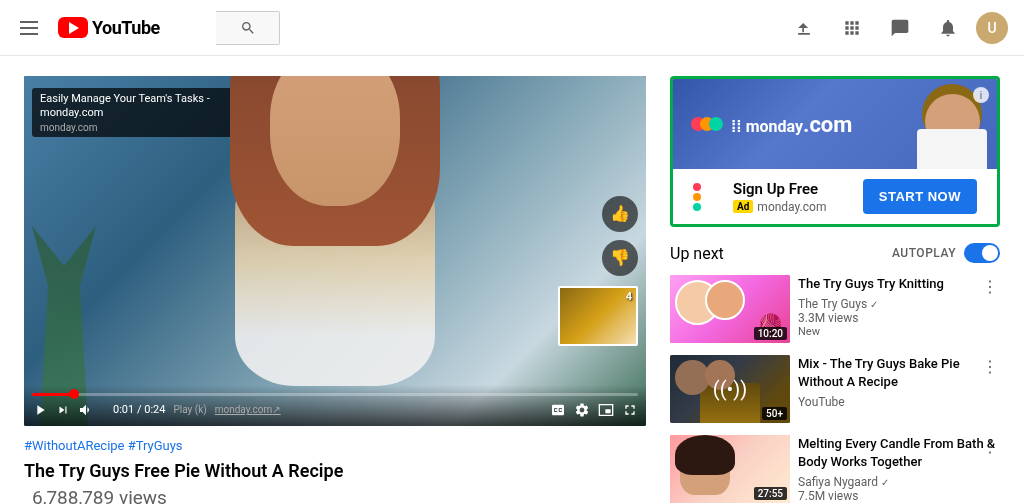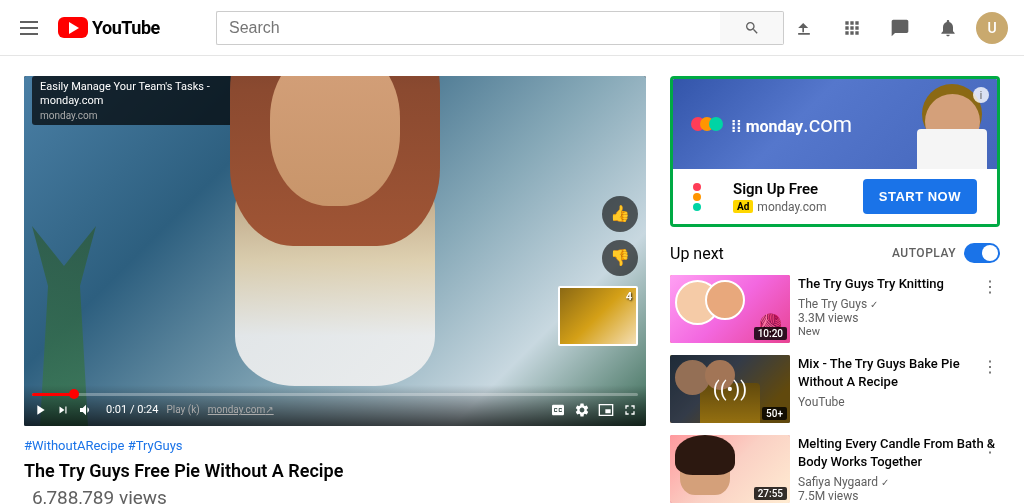--- a/index.html
+++ b/index.html
@@ -267,21 +267,21 @@
       align-items: center;
       justify-content: center;
       color: #fff;
       font-size: 16px;
       cursor: pointer;
     }
 
     
     .ad-overlay {
       position: absolute;
-      top: 0;
+      top: 12px;
       left: 8px;
       background: rgba(0,0,0,0.7);
       color: #fff;
       border-radius: 3px;
       padding: 4px 8px;
       font-size: 11px;
       display: flex;
       flex-direction: column;
       gap: 1px;
       max-width: 240px;
@@ -330,21 +330,21 @@
       cursor: pointer;
       font-size: 14px;
       display: flex;
       align-items: flex-start;
       justify-content: center;
       color: #fff;
     }
     .time-display {
       font-size: 11px;
       color: #fff;
-      margin-left: 4px;
+      margin-left: 11px;
     }
     .controls-right {
       margin-left: auto;
       display: flex;
       align-items: center;
       gap: 8px;
     }
 
     
     .video-tags {
@@ -399,21 +399,21 @@
       display: flex;
       align-items: center;
       justify-content: center;
     }
     .monday-text-ad {
       color: #fff;
       font-size: 22px;
       font-weight: 700;
     }
     .monday-text-ad span {
-      font-weight: 400;
+      font-weight: 700;
     }
     .ad-info-row {
       display: flex;
       align-items: center;
       padding: 10px 20px;
       background: #fff;
       gap: 10px;
     }
     .monday-small-icon {
       width: 30px;
@@ -655,21 +655,20 @@
     </div>
     <div class="youtube-logo">
       <div class="yt-icon">
         <div class="yt-play"></div>
       </div>
       <span class="yt-text">YouTube</span>
     </div>
   </div>
 
   <div class="search-container">
-    <input class="search-input" type="text" placeholder="Search" style="">
     <button class="search-btn">
       <svg class="search-icon-svg" viewBox="0 0 24 24">
         <path d="M15.5 14h-.79l-.28-.27A6.471 6.471 0 0 0 16 9.5 6.5 6.5 0 1 0 9.5 16c1.61 0 3.09-.59 4.23-1.57l.27.28v.79l5 4.99L20.49 19l-4.99-5zm-6 0C7.01 14 5 11.99 5 9.5S7.01 5 9.5 5 14 7.01 14 9.5 11.99 14 9.5 14z"></path>
       </svg>
     </button>
   </div>
 
   <div class="header-right">
     <div class="header-icon-btn">
       <svg width="20" height="20" viewBox="0 0 24 24" fill="#606060">

